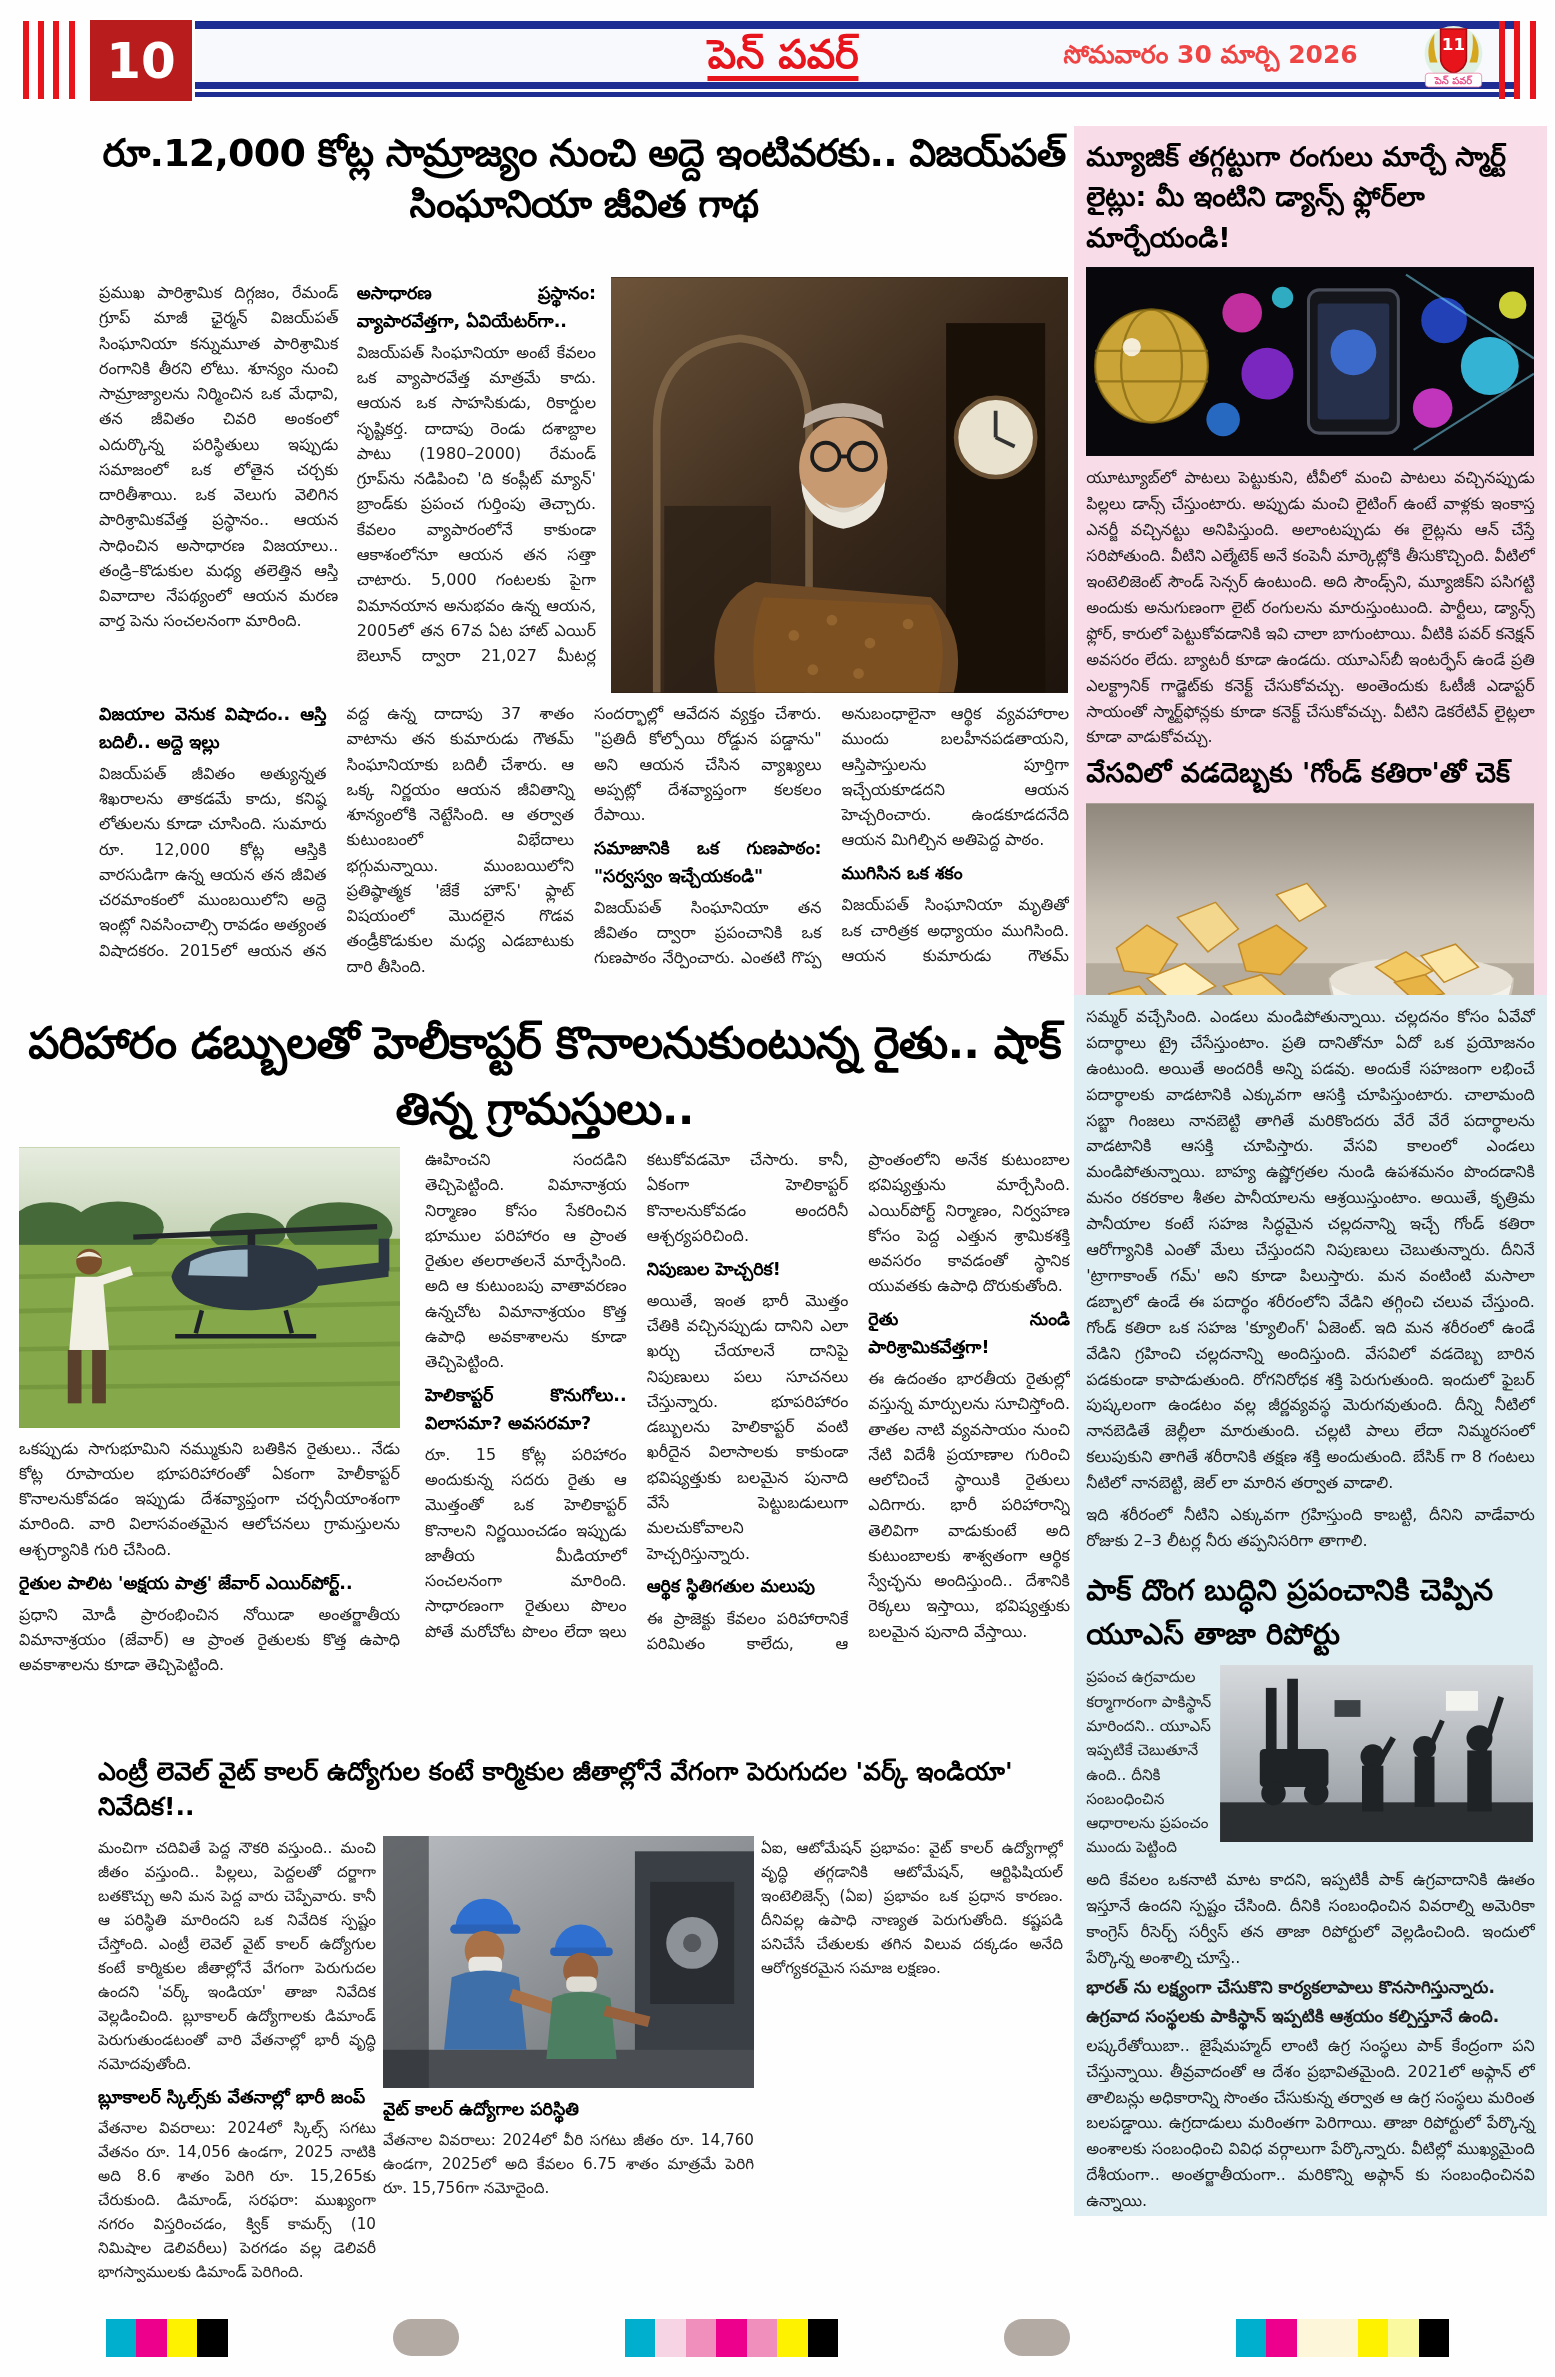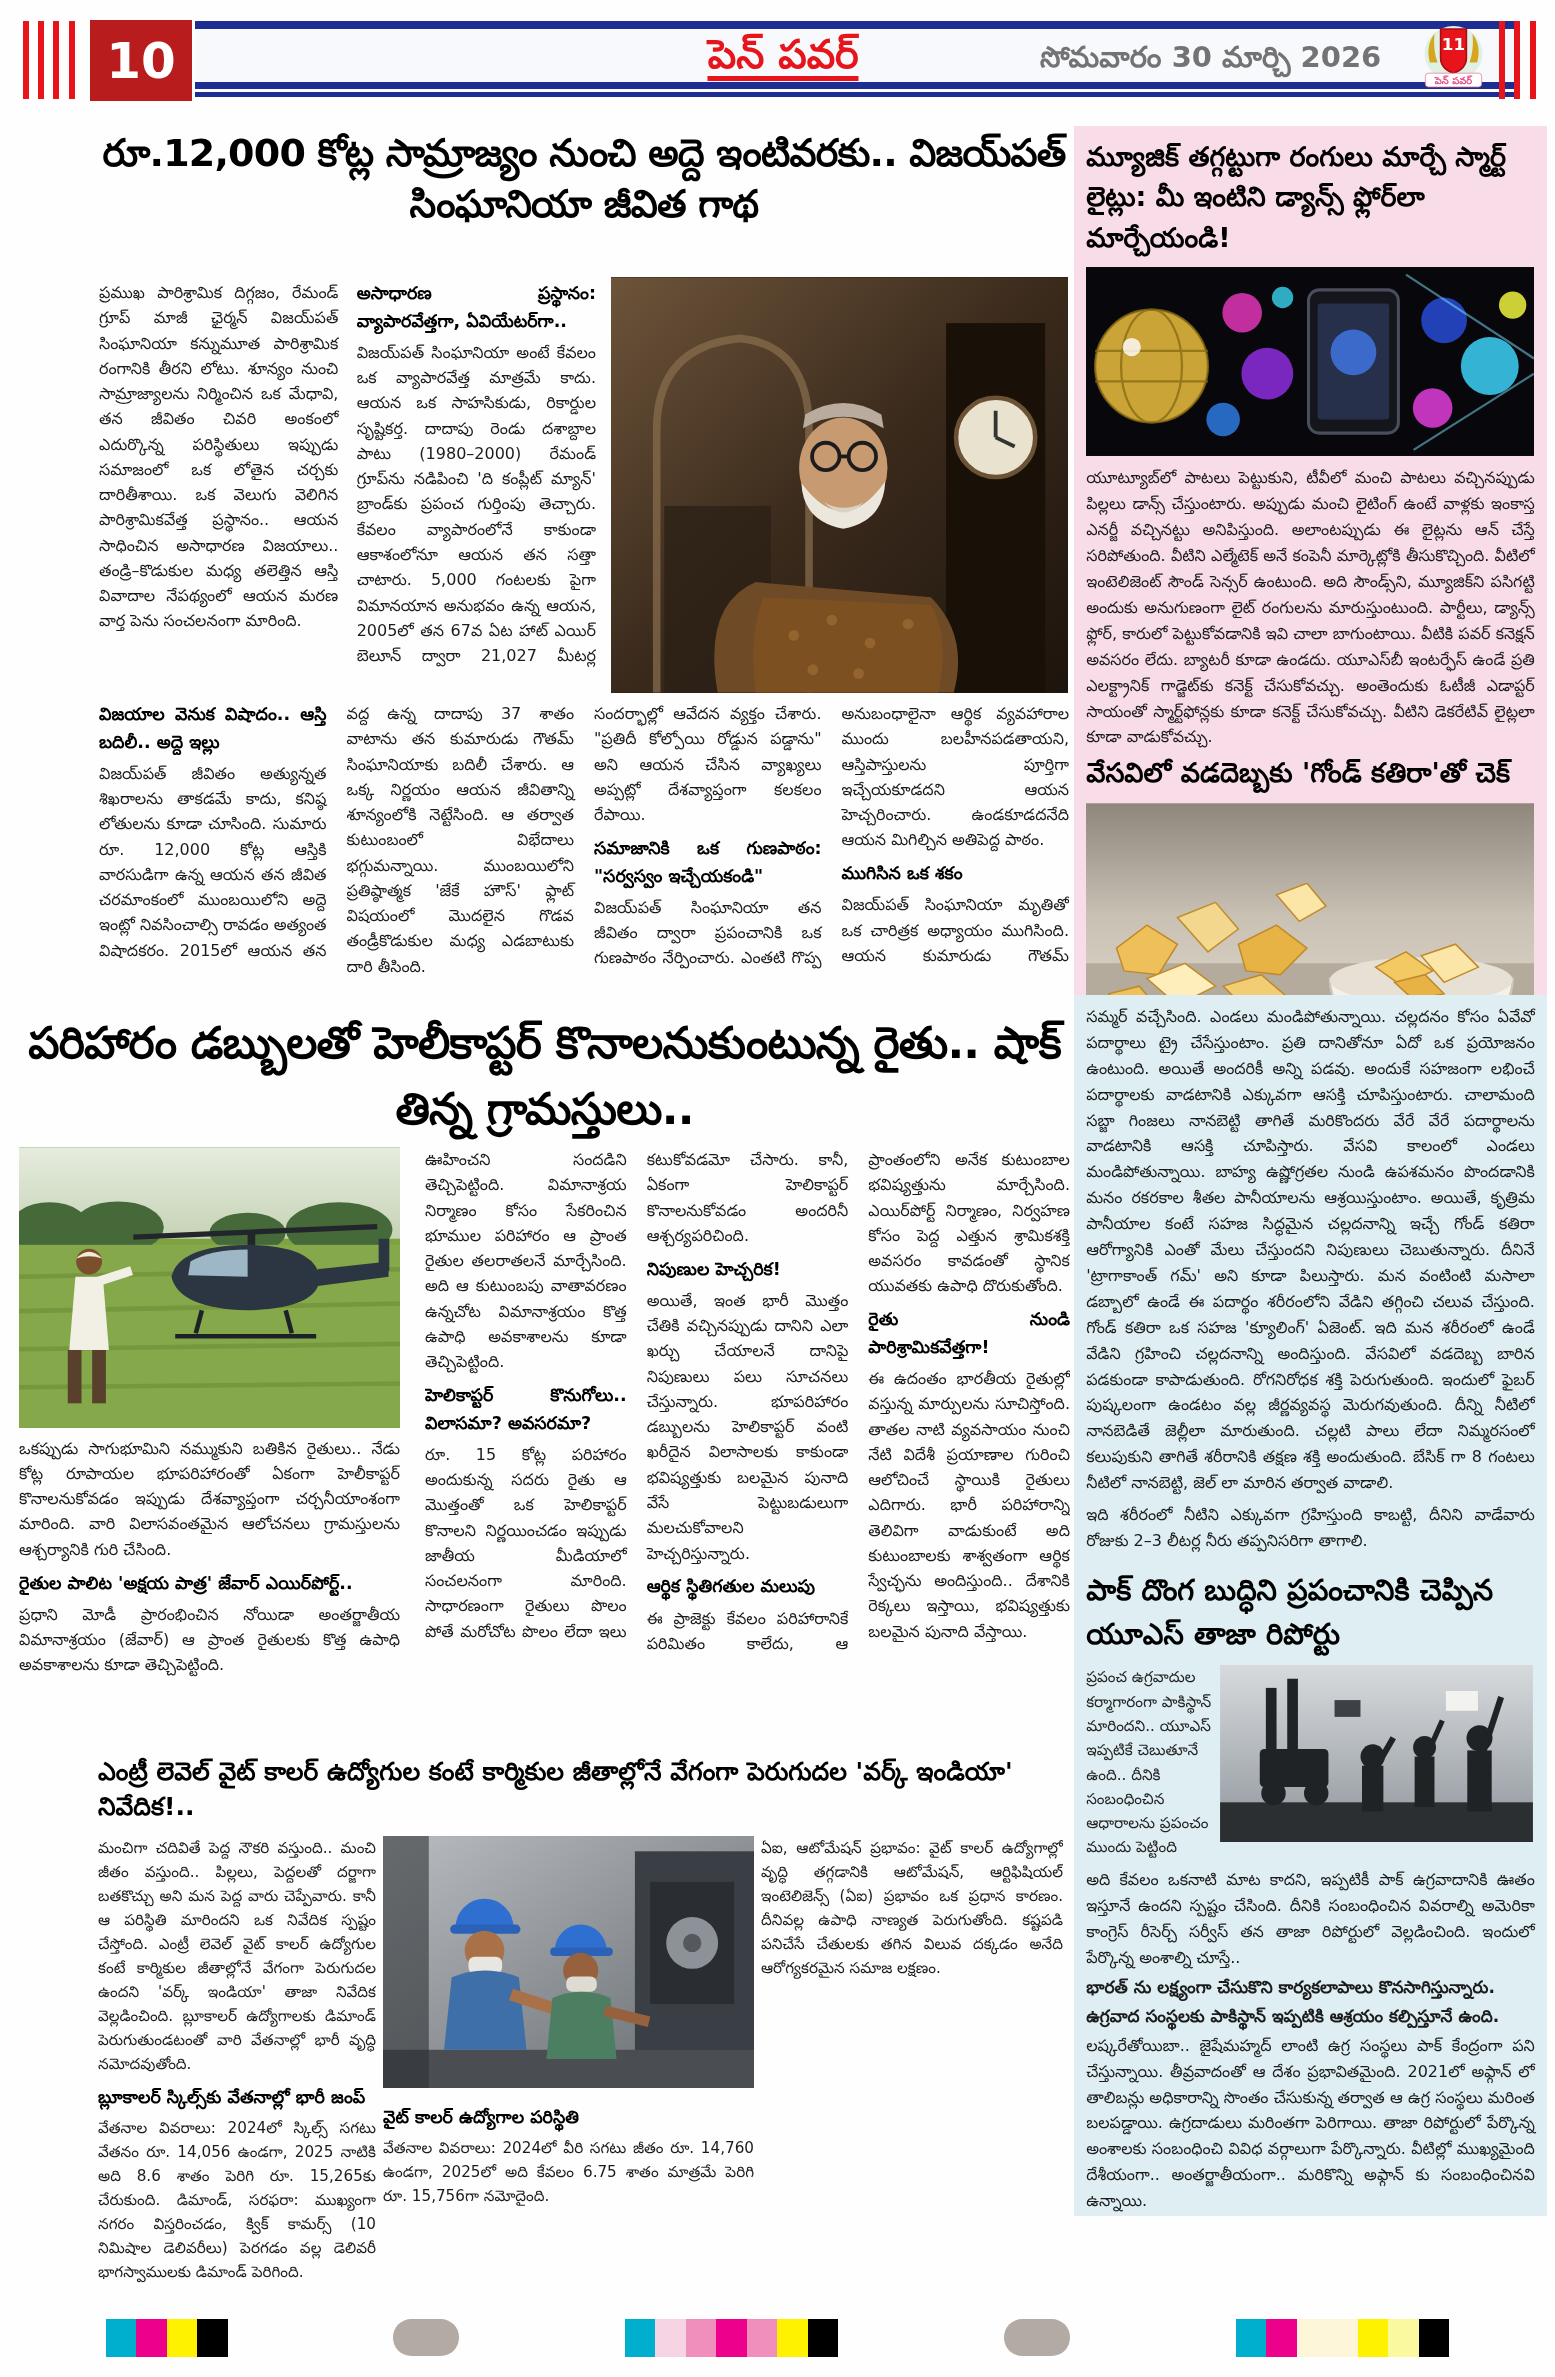--- a/index.html
+++ b/index.html
@@ -9,21 +9,21 @@
   .hdr{position:absolute;left:0;top:0;width:1555px;height:114px;}
   .stripe{position:absolute;top:21.3px;height:78px;width:6.1px;background:#e8141c;}
   .pagenum{position:absolute;left:90px;top:20px;width:102px;height:81px;background:#b91c1c;
            color:#fff;font-size:50px;font-weight:800;display:flex;align-items:center;justify-content:center;}
   .mastframe{position:absolute;left:195px;top:21.3px;width:1319px;height:76px;}
   .bar{background:#1d2d92;width:100%;}
   .mastmid{position:relative;height:53px;background:#f7f9fc;}
   .masthead{position:absolute;left:44.6%;top:3px;transform:translateX(-50%);
             color:#e8141c;font-size:40px;font-weight:800;border-bottom:5.3px solid #e8141c;line-height:1.1;white-space:nowrap;}
   .dateline{position:absolute;left:77%;top:10.7px;transform:translateX(-50%);
-            font-size:29px;font-weight:700;color:#737373;white-space:nowrap;}
+            font-size:25px;font-weight:700;color:#ef4444;white-space:nowrap;}
   .logo{position:absolute;left:93%;top:-6.1px;}
   
   .body-t{font-size:16px;line-height:1.58;text-align:justify;overflow:hidden;}
   .subhead{font-weight:800;font-size:17.5px;margin:7.6px 0 4.6px 0;color:#000;}
   .para{margin:0 0 7.6px 0;}
   
   .a1{position:absolute;left:99px;top:128px;width:970px;height:856px;overflow:hidden;}
   .a1-head{font-size:38px;font-weight:800;line-height:1.35;text-align:center;letter-spacing:-0.8px;color:#000;}
   .a1-photo{position:absolute;right:1.5px;top:149px;width:457px;height:416px;overflow:hidden;background:#2a1d14;}
   .a1-toptext{position:absolute;left:0;top:152px;width:497px;height:412px;column-count:2;column-gap:18.3px;}
@@ -371,21 +371,21 @@
               <rect x="219" y="146" width="82" height="11" rx="5" fill="#2a62b8"></rect>
               <circle cx="259" cy="176" r="23" fill="#96613c"></circle>
               <rect x="240" y="184" width="40" height="20" rx="8" fill="#dddbd2"></rect>
               <path d="M222 212 q38 -16 76 0 l8 80 h-92 Z" fill="#4c7f62"></path>
               <rect x="292" y="222" width="60" height="14" transform="rotate(14 292 222)" fill="#96613c"></rect>
             </g>
             <rect x="0" y="0" width="60" height="330" fill="#2e3236" opacity="0.6"></rect>
           </svg>
         </div>
         <div class="body-t">
-          <div class="subhead" style="margin-top:8px">వైట్ కాలర్ ఉద్యోగాల పరిస్థితి</div>
+          <div class="subhead" style="margin-top:0">వైట్ కాలర్ ఉద్యోగాల పరిస్థితి</div>
           <p class="para">వేతనాల వివరాలు: 2024లో వీరి సగటు జీతం రూ. 14,760 ఉండగా, 2025లో అది కేవలం 6.75 శాతం మాత్రమే పెరిగి రూ. 15,756గా నమోదైంది.</p>
         </div>
       </div>
       <div class="a3c3 body-t">
         <p class="para">ఏఐ, ఆటోమేషన్ ప్రభావం: వైట్ కాలర్ ఉద్యోగాల్లో వృద్ధి తగ్గడానికి ఆటోమేషన్, ఆర్టిఫిషియల్ ఇంటెలిజెన్స్ (ఏఐ) ప్రభావం ఒక ప్రధాన కారణం. దీనివల్ల ఉపాధి నాణ్యత పెరుగుతోంది. కష్టపడి పనిచేసే చేతులకు తగిన విలువ దక్కడం అనేది ఆరోగ్యకరమైన సమాజ లక్షణం.</p>
       </div>
     </div>
   </div>
 
   <div class="marks" id="marks">

